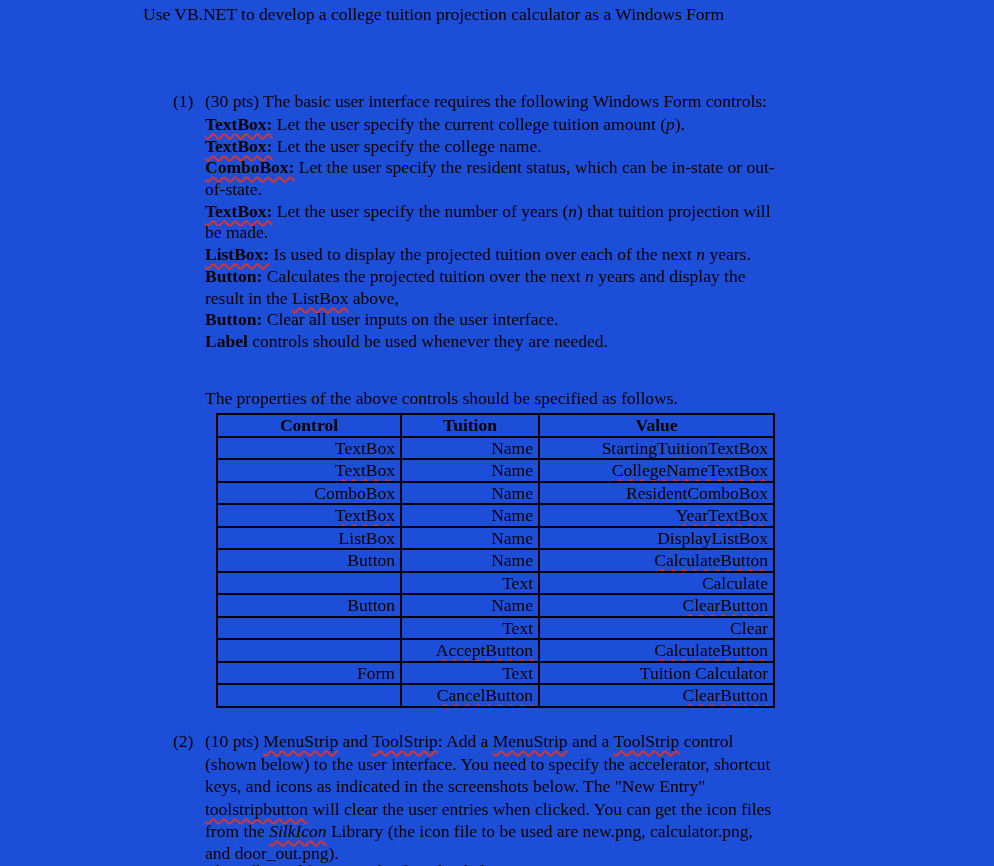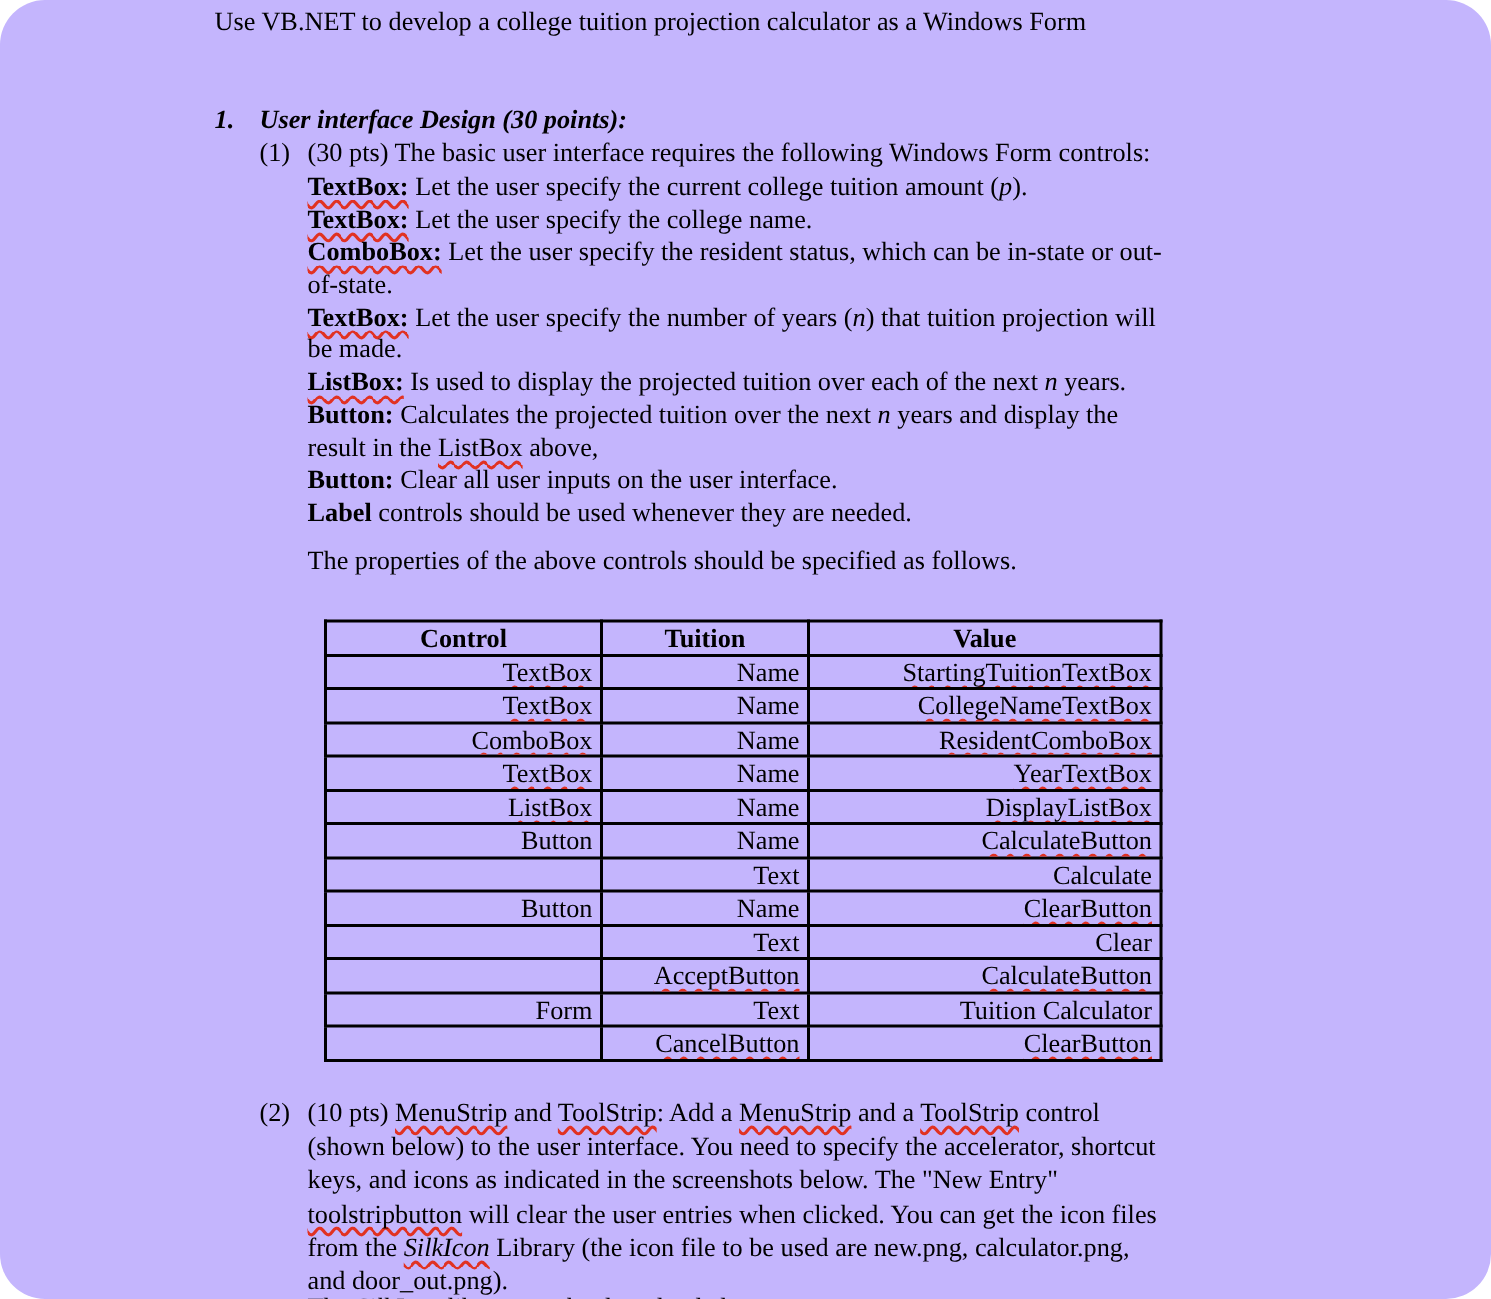--- a/index.html
+++ b/index.html
@@ -1,24 +1,23 @@
 <!DOCTYPE html>
 <html><head>
 <meta charset="utf-8">
 <style>
   html,body{margin:0;padding:0;background:#fff;}
   .page{
     position:relative;
     width:994px;height:866px;
     overflow:hidden;
-    background:#c4b5fd;
+    background:#1d4ed8;
     font-family:"Liberation Serif","DejaVu Serif",serif;
     font-size:17.5px;
     color:#000;
-    border-radius:30px;
   }
   .block{position:absolute;white-space:pre;}
   .line{height:21.7px;line-height:21.7px;white-space:pre;}
   .lh2 .line{height:22.3px;line-height:22.3px;}
   .b{font-weight:700;}
   .i{font-style:italic;}
   .bi{font-weight:700;font-style:italic;}
   .num{display:inline-block;width:30px;}
   .pnum{display:inline-block;width:32px;}
   .sq{
@@ -27,21 +26,21 @@
     text-decoration-color:#e13222;
     text-decoration-thickness:2px;
     text-underline-offset:3px;
     text-decoration-skip-ink:none;
   }
   
   #intro      {left:143px;top:4px;}
   #heading    {left:143px;top:69px;}
   #item-intro {left:173px;top:91px;}
   #items      {left:205px;top:114px;}
-  #props-note {left:205px;top:363px;}
+  #props-note {left:205px;top:388px;}
   #p2-first   {left:173px;top:731px;}
   #p2-body    {left:205px;top:753px;}
   #clipped    {left:205px;top:861px;}
   
   table.props{
     position:absolute;left:216px;top:413px;
     border-collapse:collapse;table-layout:fixed;
     width:557px;font-size:17.5px;
   }
   table.props th,table.props td{
@@ -53,21 +52,20 @@
   }
   table.props th{font-weight:700;text-align:center;}
 </style>
 </head>
 <body>
 
 <div class="page">
 
   <div id="intro" class="block"><div class="line"><span>Use VB.NET to develop a college tuition projection calculator as a Windows Form</span></div></div>
 
-  <div id="heading" class="block"><div class="line"><span class="bi num">1.</span><span class="bi">User interface Design (30 points):</span></div></div>
 
   <div id="item-intro" class="block"><div class="line"><span class="pnum">(1)</span><span>(30 pts) The basic user interface requires the following Windows Form controls:</span></div></div>
 
   <div id="items" class="block"><div class="line"><span class="b sq">TextBox:</span><span> Let the user specify the current college tuition amount (</span><span class="i">p</span><span>).</span></div><div class="line"><span class="b sq">TextBox:</span><span> Let the user specify the college name.</span></div><div class="line"><span class="b sq">ComboBox:</span><span> Let the user specify the resident status, which can be in-state or out-</span></div><div class="line"><span>of-state.</span></div><div class="line"><span class="b sq">TextBox:</span><span> Let the user specify the number of years (</span><span class="i">n</span><span>) that tuition projection will</span></div><div class="line"><span>be made.</span></div><div class="line"><span class="b sq">ListBox:</span><span> Is used to display the projected tuition over each of the next </span><span class="i">n</span><span> years.</span></div><div class="line"><span class="b">Button:</span><span> Calculates the projected tuition over the next </span><span class="i">n</span><span> years and display the</span></div><div class="line"><span>result in the </span><span class="sq">ListBox</span><span> above,</span></div><div class="line"><span class="b">Button:</span><span> Clear all user inputs on the user interface.</span></div><div class="line"><span class="b">Label</span><span> controls should be used whenever they are needed.</span></div></div>
 
   <div id="props-note" class="block"><div class="line"><span>The properties of the above controls should be specified as follows.</span></div></div>
 
   <table class="props">
     <colgroup>
       <col style="width:184px">

